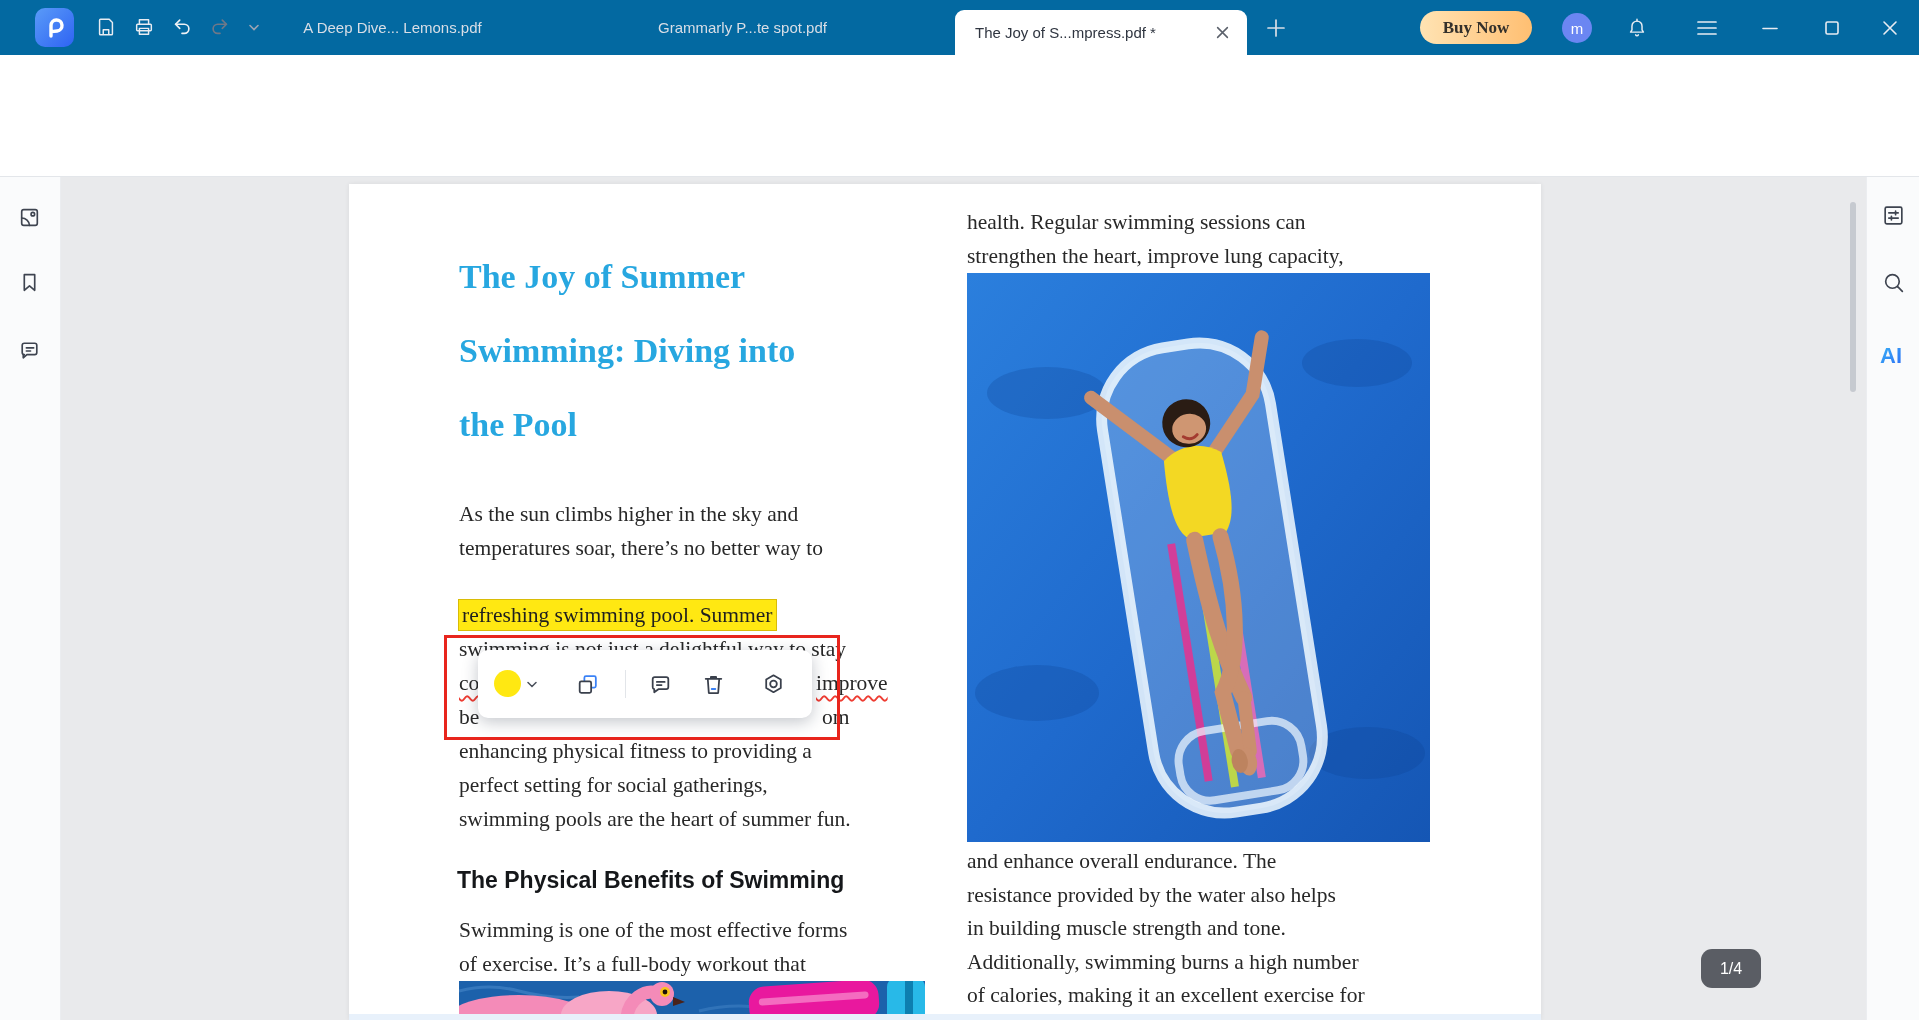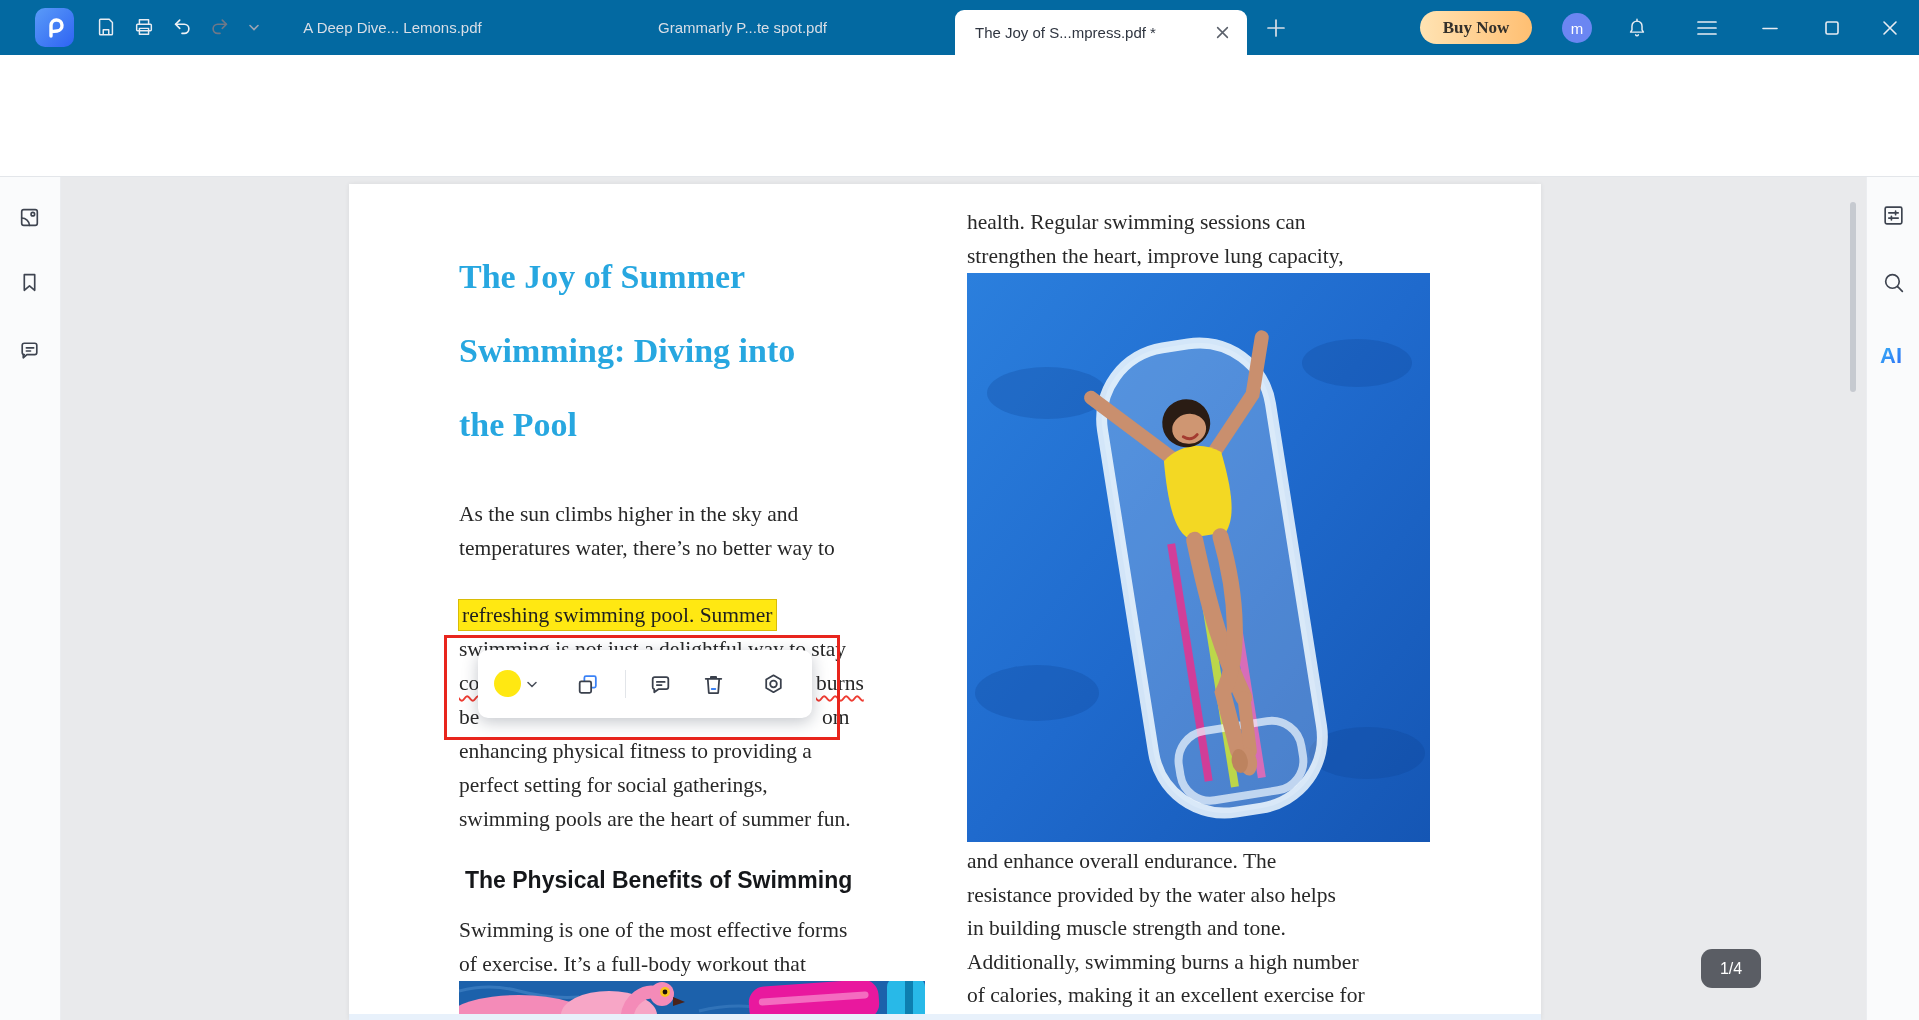--- a/index.html
+++ b/index.html
@@ -47,21 +47,21 @@
   .docarea { position:absolute; left:61px; top:0; width:1805px; height:843px; }
   .page { position:absolute; left:288px; top:7px; width:1192px; height:836px; background:#fff; box-shadow:0 0 5px rgba(0,0,0,.07); }
   .scrollthumb { position:absolute; left:1789px; top:25px; width:6px; height:190px; border-radius:3px; background:#c6cad0; cursor:pointer; }
   .pageind { position:absolute; left:1640px; top:772px; width:60px; height:39px; border-radius:11px;
              background:rgba(58,62,69,.82); color:#fff; font-size:16px; display:flex; align-items:center; justify-content:center; }
 
   
   .serif { font-family:"Liberation Serif", serif; color:#282828; font-size:21.5px; line-height:34px; white-space:nowrap; }
   .doctitle { position:absolute; left:110px; top:56px; font-family:"Liberation Serif",serif; font-weight:700;
               font-size:34px; line-height:74px; color:#27a7e0; white-space:nowrap; }
-  .h2 { position:absolute; left:116px; top:683px; font-family:"Liberation Sans",sans-serif; font-weight:700;
+  .h2 { position:absolute; left:108px; top:683px; font-family:"Liberation Sans",sans-serif; font-weight:700;
         font-size:23px; color:#15171a; white-space:nowrap; }
   .hl { position:absolute; left:110px; top:416px; font-family:"Liberation Serif",serif; font-size:21.5px; line-height:30px;
         background:#ffe812; outline:1px solid #d9bc06; padding:0 3px; color:#1f1f1f; cursor:pointer; white-space:nowrap; }
   .sq { text-decoration:underline wavy #ee3c32 1.5px; text-underline-offset:5px; }
 
   
   .redrect { position:absolute; left:95px; top:451px; width:396px; height:105px; border:3px solid #e8251d; z-index:5; }
   .popup { position:absolute; left:129px; top:466px; width:334px; height:68px; background:#fff; border-radius:10px;
            box-shadow:0 4px 16px rgba(20,30,50,.25); z-index:6; }
   .pop-ic { position:absolute; top:21px; width:26px; height:26px; transform:translateX(-50%);
@@ -332,28 +332,28 @@
       <div class="page">
 
         <div class="doctitle">
           <div>The Joy of Summer</div>
           <div>Swimming: Diving into</div>
           <div>the Pool</div>
         </div>
 
         <div class="serif abs" style="left:110px;top:313px">
           <div>As the sun climbs higher in the sky and</div>
-          <div>temperatures water, there’s no better way to</div>
+          <div>temperatures soar, there’s no better way to</div>
         </div>
 
         <span class="hl">refreshing swimming pool. Summer</span>
 
         <div class="serif abs" style="left:110px;top:448px">swimming is not just a delightful way to stay</div>
         <span class="serif abs sq" style="left:110px;top:482px">co</span>
-        <span class="serif abs sq" style="left:467px;top:482px">burns</span>
+        <span class="serif abs sq" style="left:467px;top:482px">improve</span>
         <span class="serif abs" style="left:110px;top:516px">be</span>
         <span class="serif abs" style="left:473px;top:516px">om</span>
 
         <div class="serif abs" style="left:110px;top:550px">
           <div>enhancing physical fitness to providing a</div>
           <div>perfect setting for social gatherings,</div>
           <div>swimming pools are the heart of summer fun.</div>
         </div>
 
         <div class="h2">The Physical Benefits of Swimming</div>

